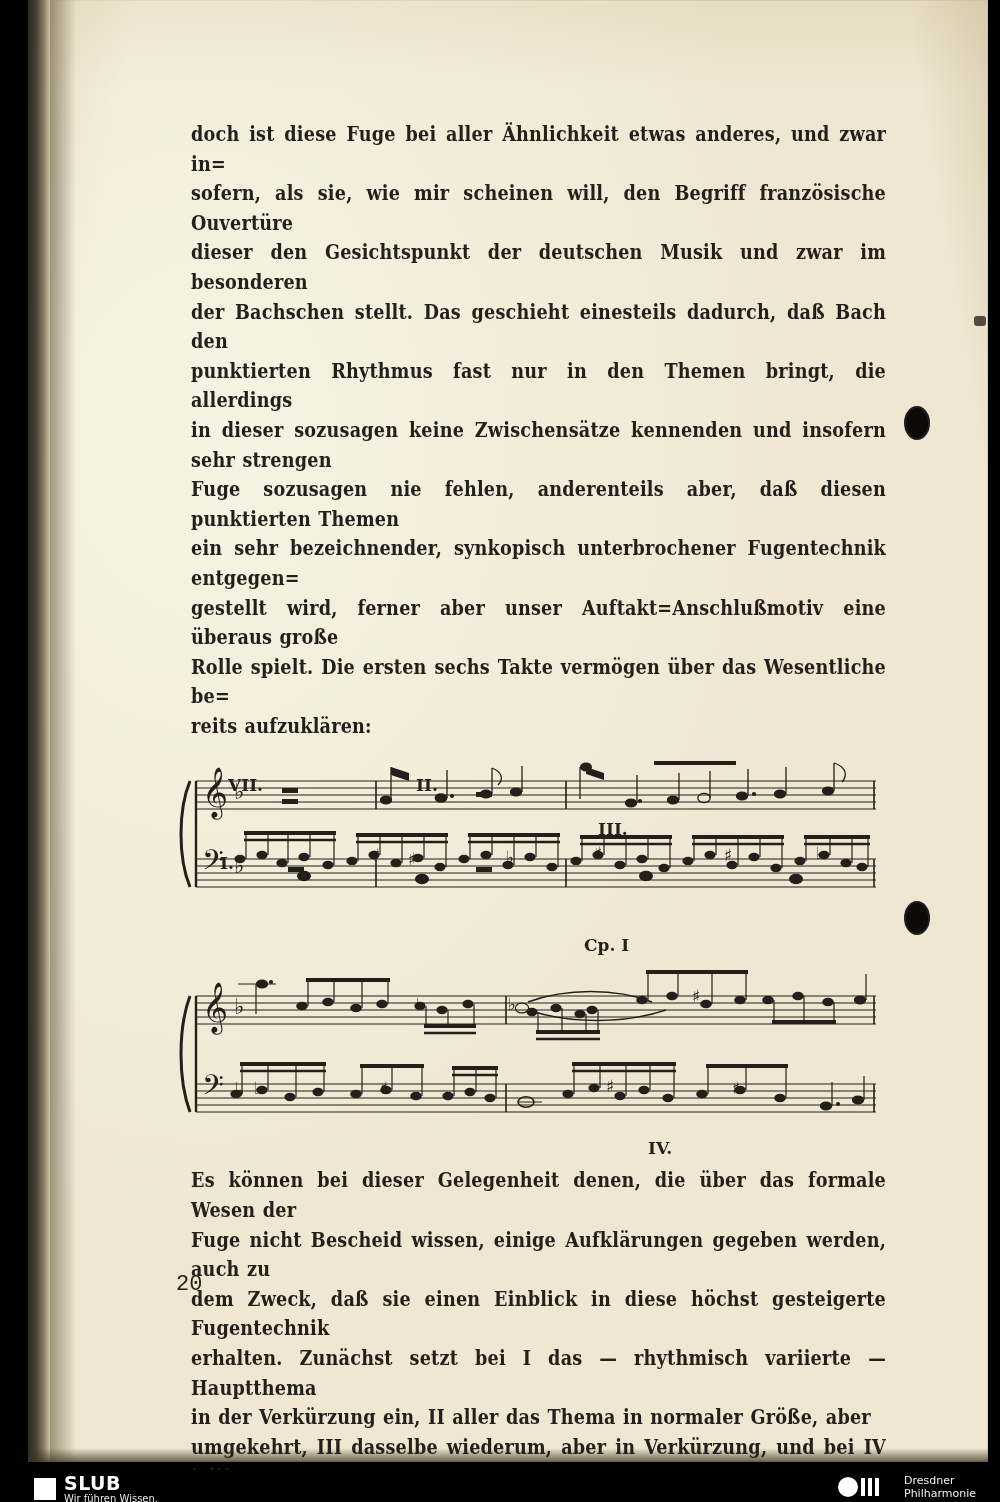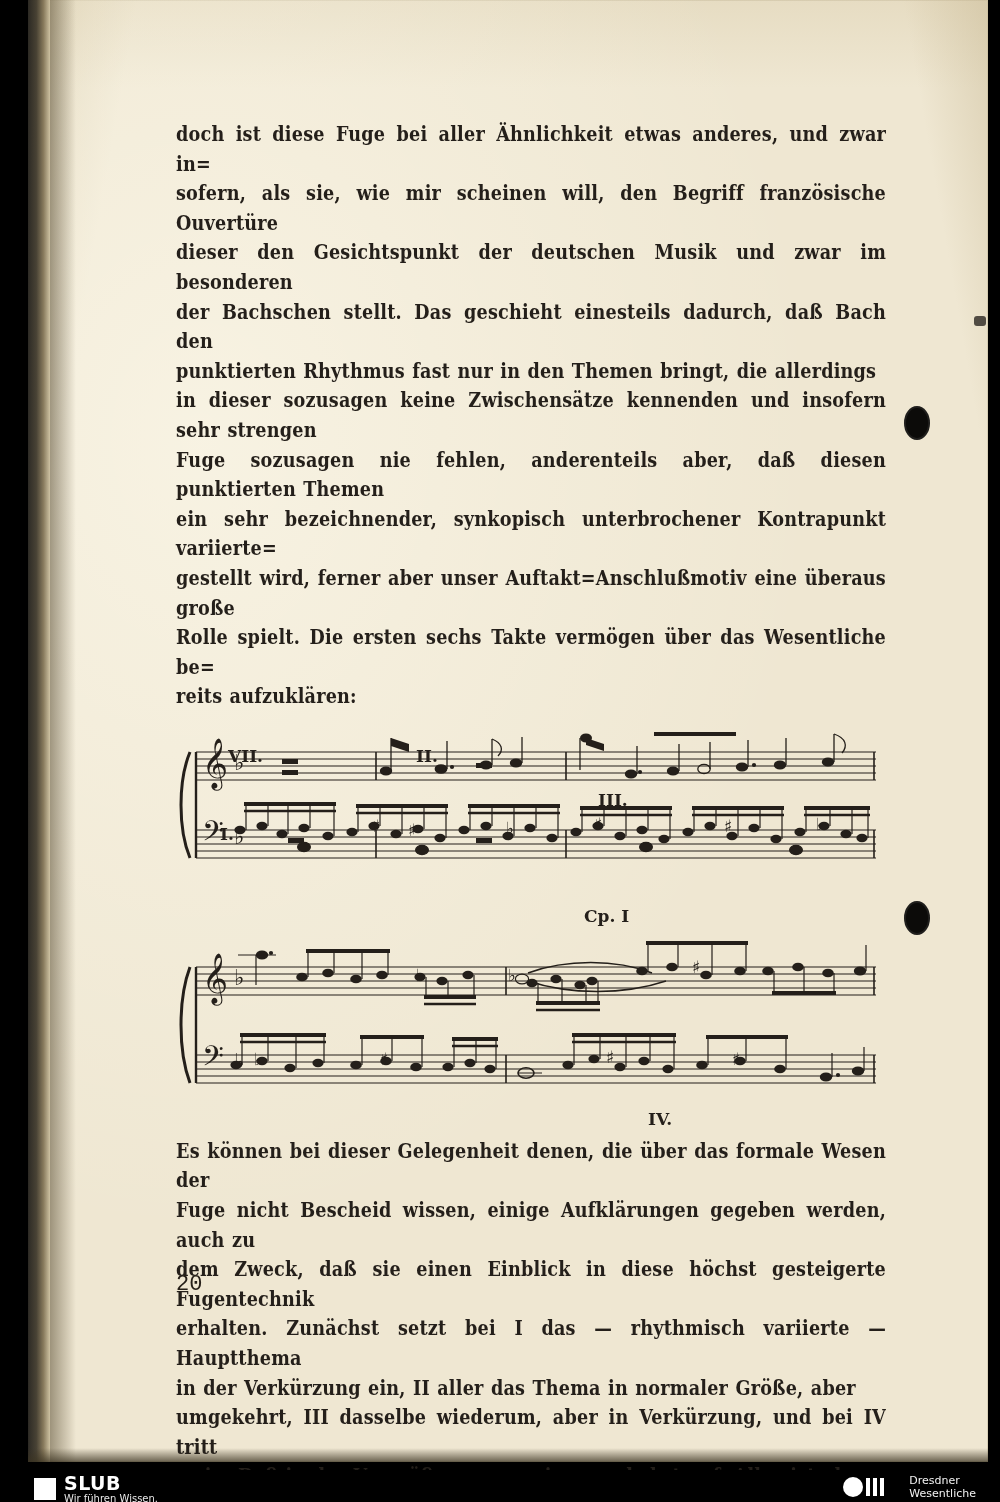--- a/index.html
+++ b/index.html
@@ -106,20 +106,21 @@
   }
   .para.p2 { margin-top: 0; }
   .para span.l { display: block; }
 
   
   .fraktur {
     font-family: "DejaVu Serif", serif;
     font-weight: 600;
     font-stretch: semi-condensed;
     transform: none;
+    margin-left: 15px;
   }
 
   
   .music {
     position: relative;
     width: 710px;
     margin: 14px 0 10px 0;
   }
   .music svg { display: block; }
 
@@ -213,21 +214,21 @@
   <div class="content">
 
     <div class="para fraktur">
       <span class="l">doch ist diese Fuge bei aller Ähnlichkeit etwas anderes, und zwar in=</span>
       <span class="l">sofern, als sie, wie mir scheinen will, den Begriff französische Ouvertüre</span>
       <span class="l">dieser den Gesichtspunkt der deutschen Musik und zwar im besonderen</span>
       <span class="l">der Bachschen stellt.    Das geschieht einesteils dadurch, daß Bach den</span>
       <span class="l">punktierten Rhythmus fast nur in den Themen bringt, die allerdings</span>
       <span class="l">in dieser sozusagen keine Zwischensätze kennenden und insofern sehr strengen</span>
       <span class="l">Fuge sozusagen nie fehlen, anderenteils aber, daß diesen punktierten Themen</span>
-      <span class="l">ein sehr bezeichnender, synkopisch unterbrochener Kontrapunkt variierte=</span>
+      <span class="l">ein sehr bezeichnender, synkopisch unterbrochener Fugentechnik entgegen=</span>
       <span class="l">gestellt wird, ferner aber unser Auftakt=Anschlußmotiv eine überaus große</span>
       <span class="l">Rolle spielt.    Die ersten sechs Takte vermögen über das Wesentliche be=</span>
       <span class="l">reits aufzuklären:</span>
     </div>
 
     <div class="music" style="height:185px;">
       <span class="marker" style="left:52px; top:0px;">VII.</span>
       <span class="marker" style="left:240px; top:0px;">II.</span>
       <span class="marker" style="left:422px; top:44px;">III.</span>
       <span class="marker" style="left:44px; top:78px;">I.</span>
@@ -632,16 +633,16 @@
     <div class="dp-logo">
       <svg width="44" height="26" viewBox="0 0 44 26">
         <circle cx="11" cy="13" r="10" fill="#ffffff"></circle>
         <rect x="24" y="4" width="4" height="18" fill="#ffffff"></rect>
         <rect x="31" y="4" width="4" height="18" fill="#ffffff"></rect>
         <rect x="38" y="4" width="4" height="18" fill="#ffffff"></rect>
       </svg>
     </div>
     <div class="dp-text">
       <div>Dresdner</div>
-      <div>Wesentliche</div>
+      <div>Philharmonie</div>
     </div>
   </div>
 </div>
 
 </body></html>

